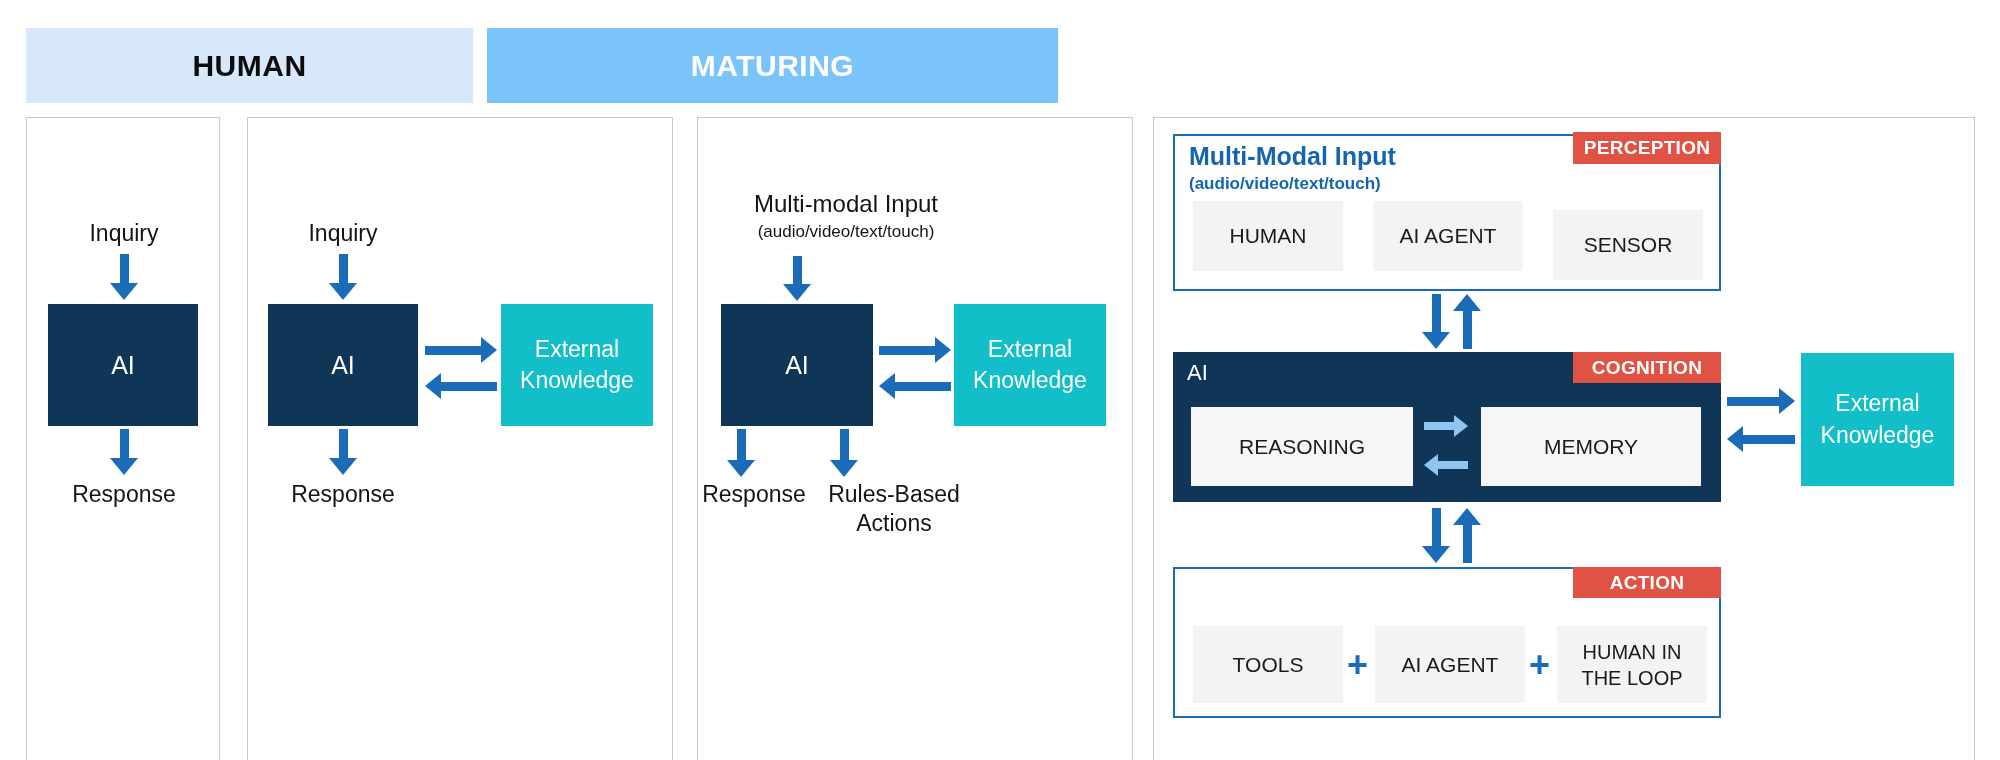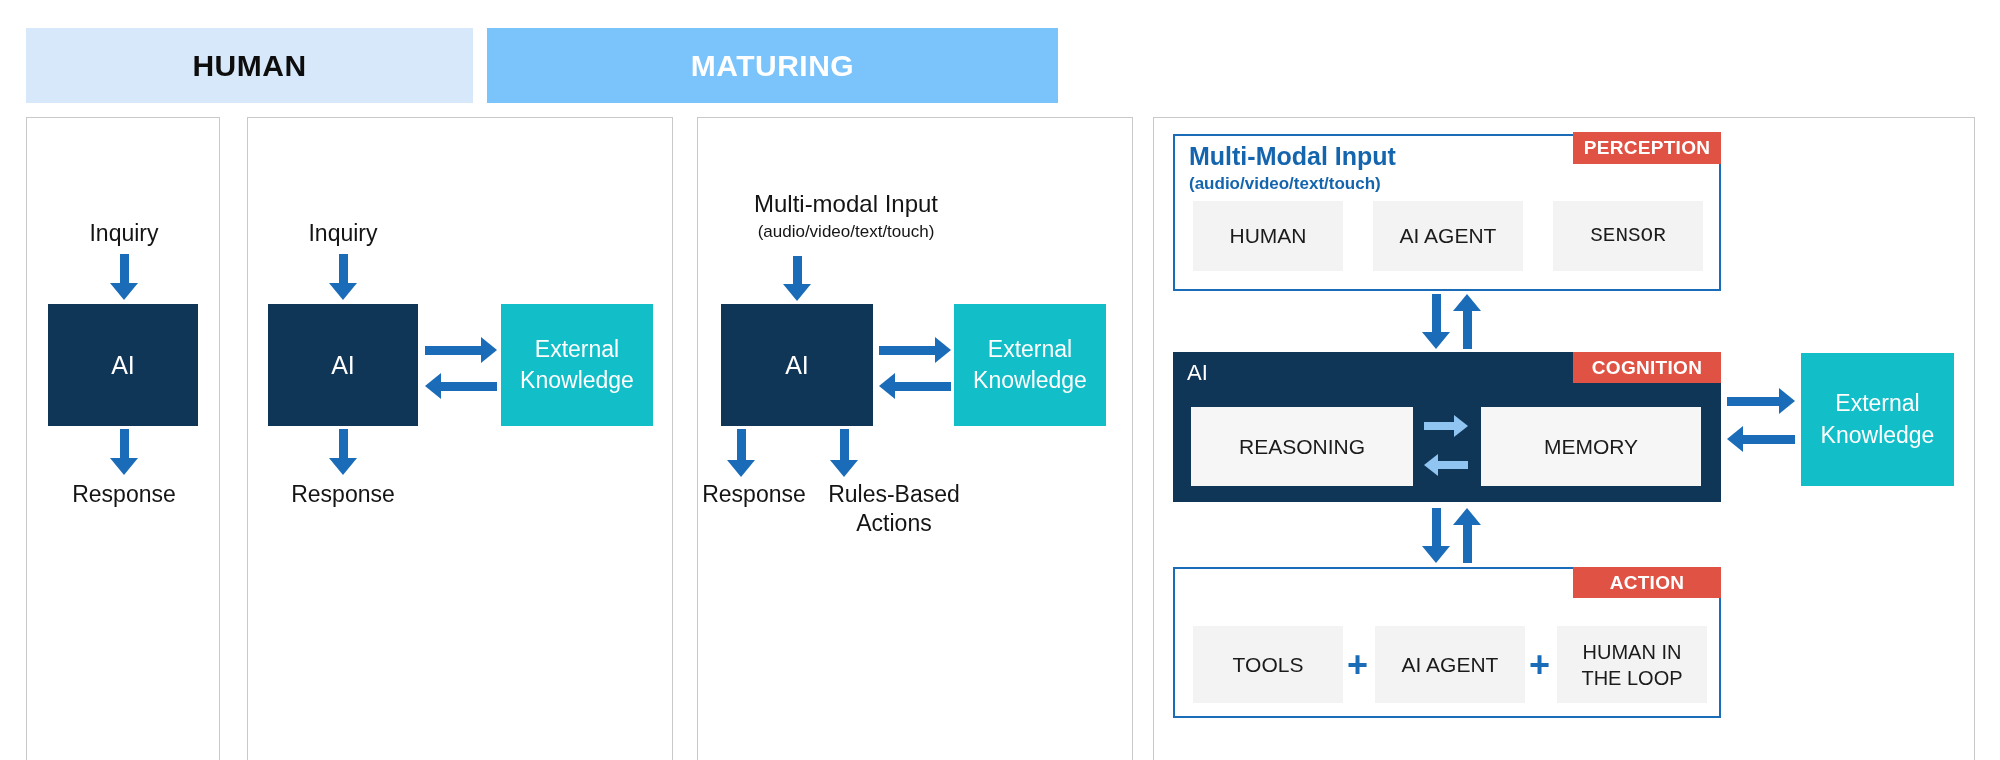--- a/index.html
+++ b/index.html
@@ -138,21 +138,21 @@
   </div>
 
   <div class="panel p4">
 
     <div class="bluebox" style="left:19px;top:16px;width:548px;height:157px;">
       <div class="mmtitle">Multi-Modal Input</div>
       <div class="mmsub">(audio/video/text/touch)</div>
       <div class="tag" style="right:-2px;top:-4px;width:148px;height:32px;">PERCEPTION</div>
       <div class="graybox" style="left:18px;top:65px;width:150px;height:70px;">HUMAN</div>
       <div class="graybox" style="left:198px;top:65px;width:150px;height:70px;">AI AGENT</div>
-      <div class="graybox" style="left:378px;top:65px;width:150px;height:70px;font-family:Liberation Mono, monospace;">SENSOR</div>
+      <div class="graybox" style="left:378px;top:74px;width:150px;height:70px;">SENSOR</div>
     </div>
 
     <div class="ar v" style="left:267px;top:176px;width:30px;height:55px;">
       <div class="sh-v"></div>
       <div class="hd-down"></div>
     </div>
     <div class="ar v" style="left:298px;top:176px;width:30px;height:55px;">
       <div class="hd-up"></div>
       <div class="sh-v"></div>
     </div>

